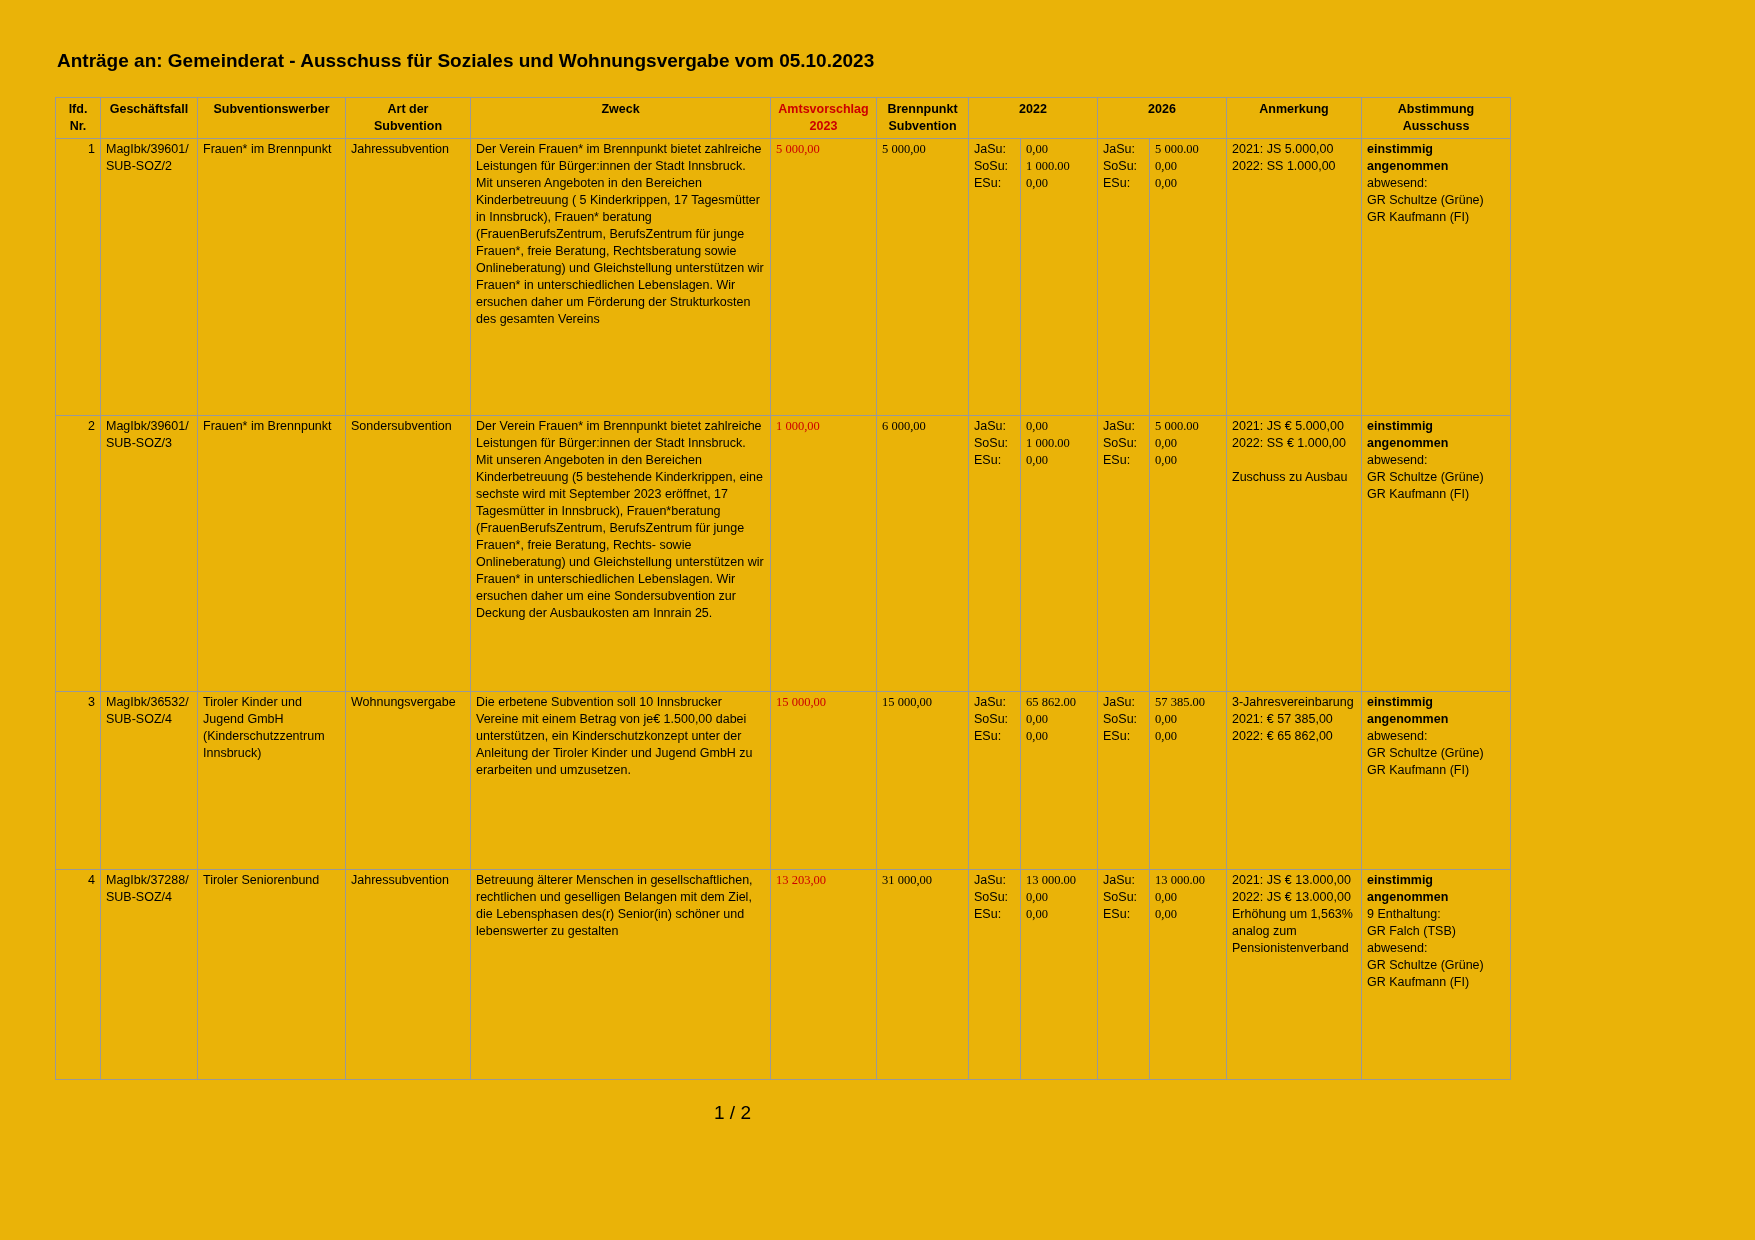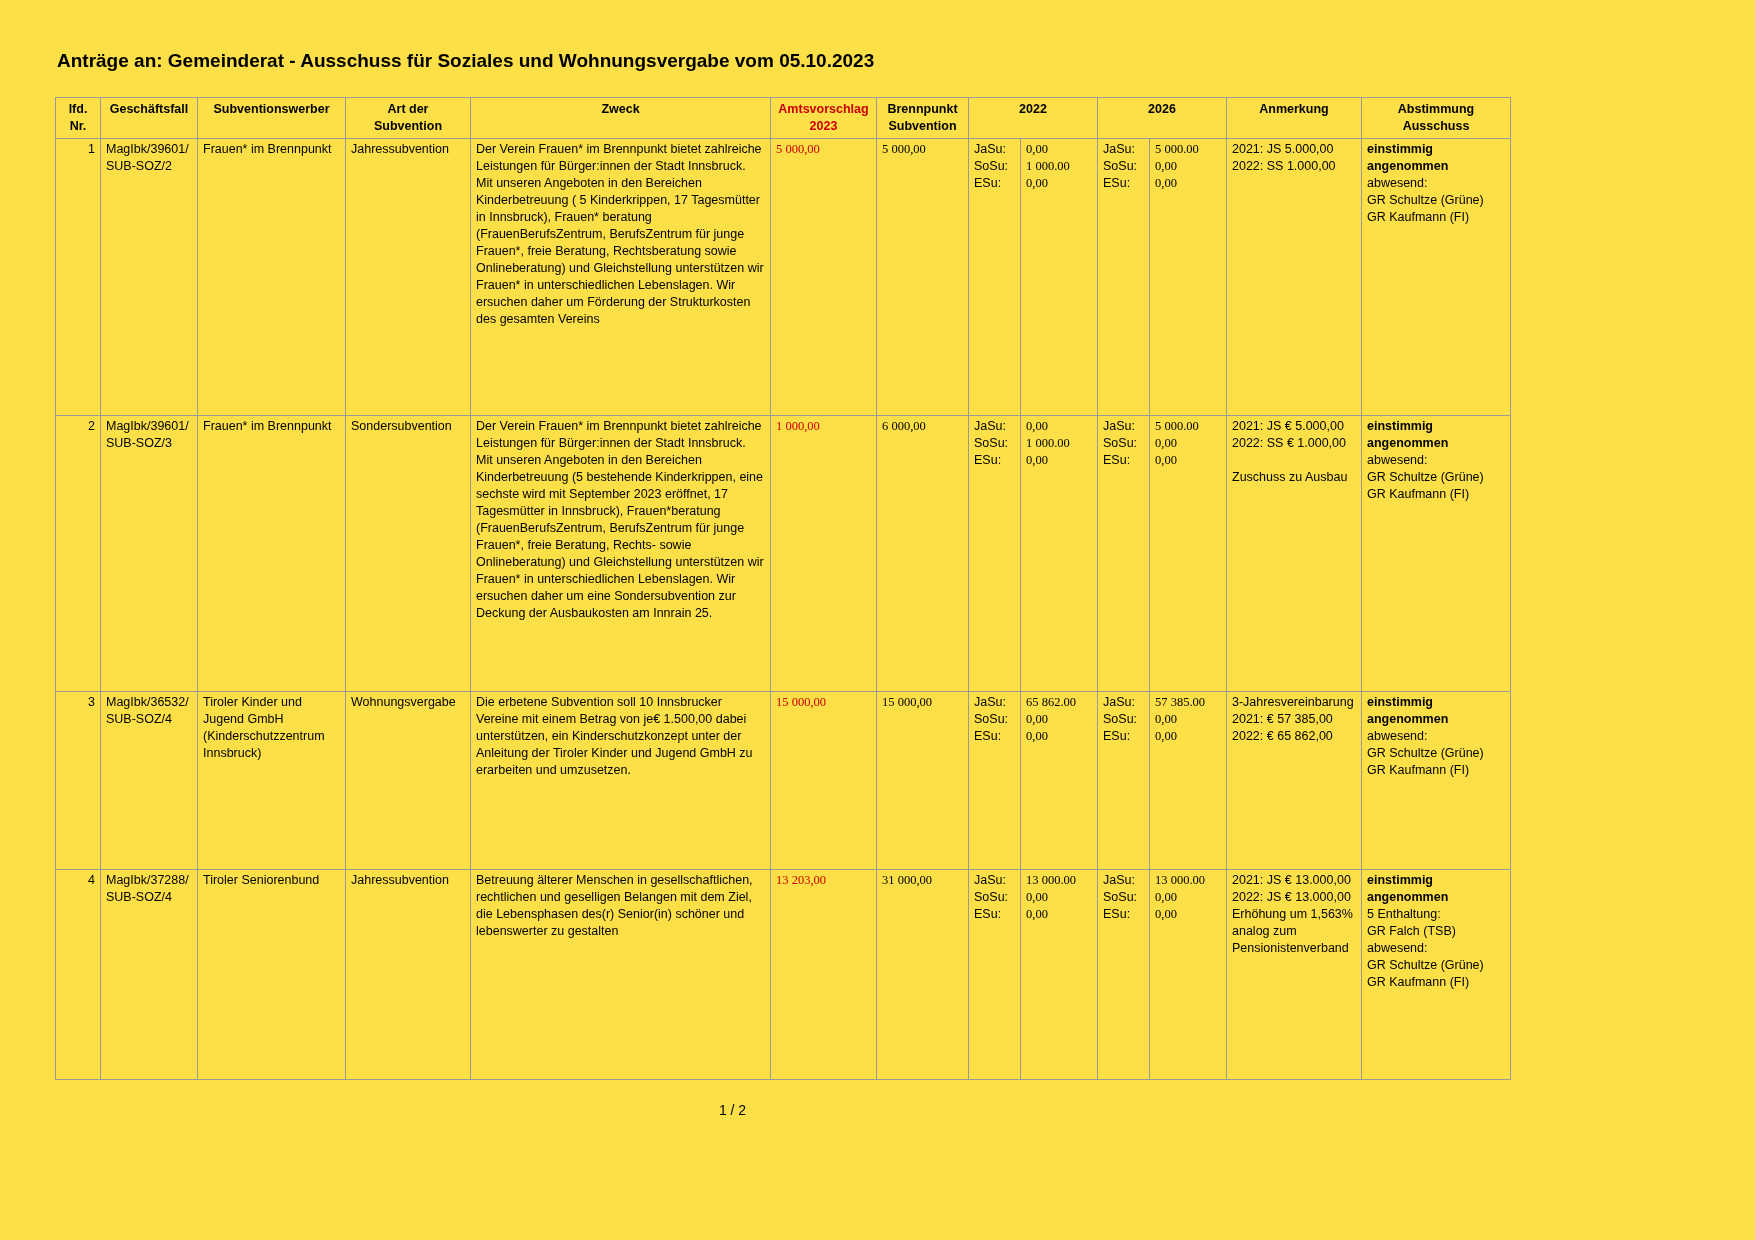--- a/index.html
+++ b/index.html
@@ -1,17 +1,17 @@
 <!DOCTYPE html>
 <html style="--accent: #cc0000; --border: #999999;"><head>
 <meta charset="utf-8">
 <style>
   html,body { margin:0; padding:0; background:#ffffff; }
   .page {
-    position:relative; width:1755px; height:1240px; background:#fde047;
+    position:relative; width:1755px; height:1240px; background:#eab308;
     font-family:"Liberation Sans", sans-serif; color:#000;
   }
   .title {
     position:absolute; left:57px; top:50px;
     font-size:19px; font-weight:bold; white-space:nowrap;
   }
   table.subs {
     position:absolute; left:55px; top:97px; width:1455px;
     border-collapse:collapse; table-layout:fixed;
   }
@@ -31,21 +31,21 @@
   .r2 { height:178px; }
   .r3 { height:210px; }
   .yr { font-size:15px; padding-top:5px; }
   .red { color:var(--accent,#cc0000); }
   .num { text-align:left;font-family:Liberation Serif, serif; }
   .nr  { text-align:right; }
   .pre { white-space:pre-line; }
   .bold { font-weight:bold; }
   .footer {
     position:absolute; left:0; top:1102px; width:1465px;
-    text-align:center; font-size:14px;
+    text-align:center; font-size:19px;
   }
 </style>
 </head>
 <body>
 
 <div class="page">
   <div class="title">Anträge an: Gemeinderat - Ausschuss für Soziales und Wohnungsvergabe vom 05.10.2023</div>
 
   <table class="subs">
     <colgroup>
@@ -201,21 +201,21 @@
       <td class="pre num">13 000.00
 0,00
 0,00</td>
       <td class="pre">2021: JS € 13.000,00
 2022: JS € 13.000,00
 Erhöhung um 1,563%
 analog zum
 Pensionistenverband</td>
       <td>
         <div class="bold">einstimmig angenommen</div>
-        <div class="pre">5 Enthaltung:
+        <div class="pre">9 Enthaltung:
 GR Falch (TSB)
 abwesend:
 GR Schultze (Grüne)
 GR Kaufmann (FI)</div>
       </td>
     </tr>
   </tbody>
     </table>
 
   <div class="footer">1 / 2</div>

